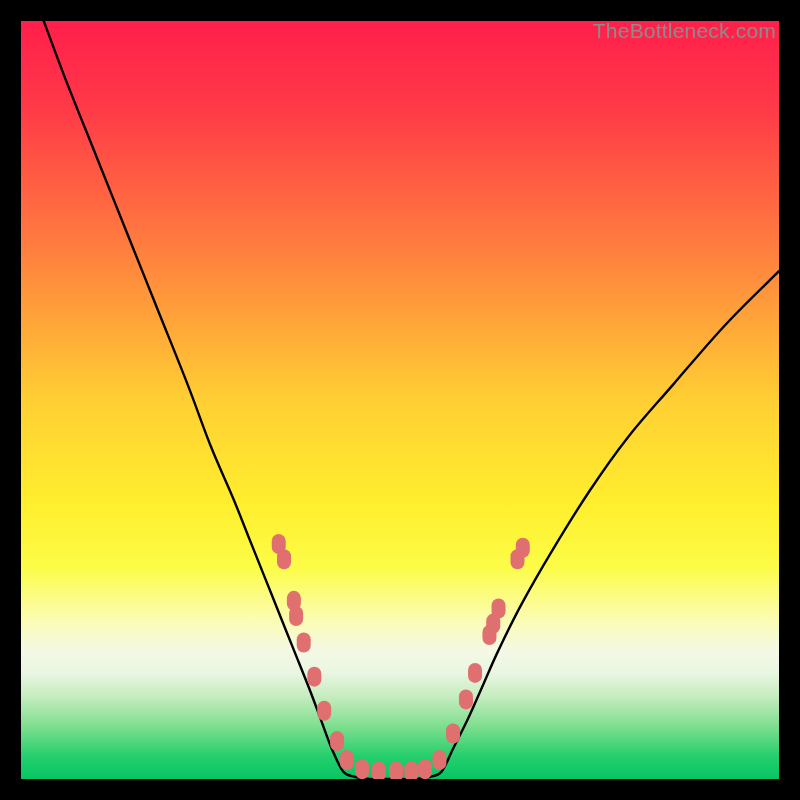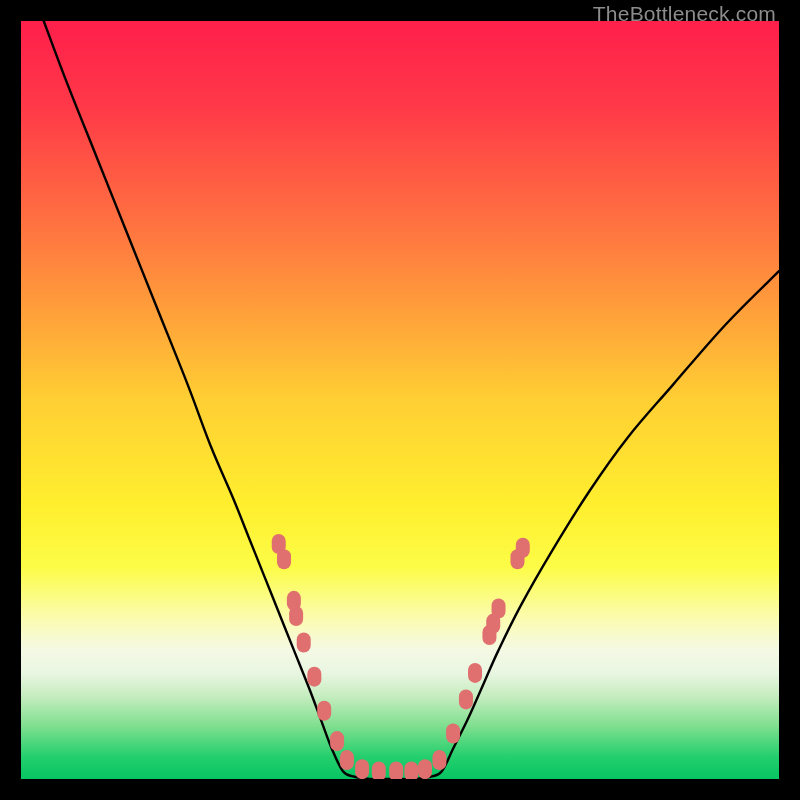--- a/index.html
+++ b/index.html
@@ -20,21 +20,21 @@
   }
   .plot-area {
     position: absolute;
     left: 0;
     top: 0;
     width: 758px;
     height: 758px;
   }
   .watermark {
     position: absolute;
-    top: 2px;
+    top: 19px;
     right: 24px;
     font-family: Arial, Helvetica, sans-serif;
     font-size: 21px;
     color: #8c8c8c;
     font-weight: 500;
     letter-spacing: 0.2px;
     text-align: center;
   }
   svg {
     display: block;

